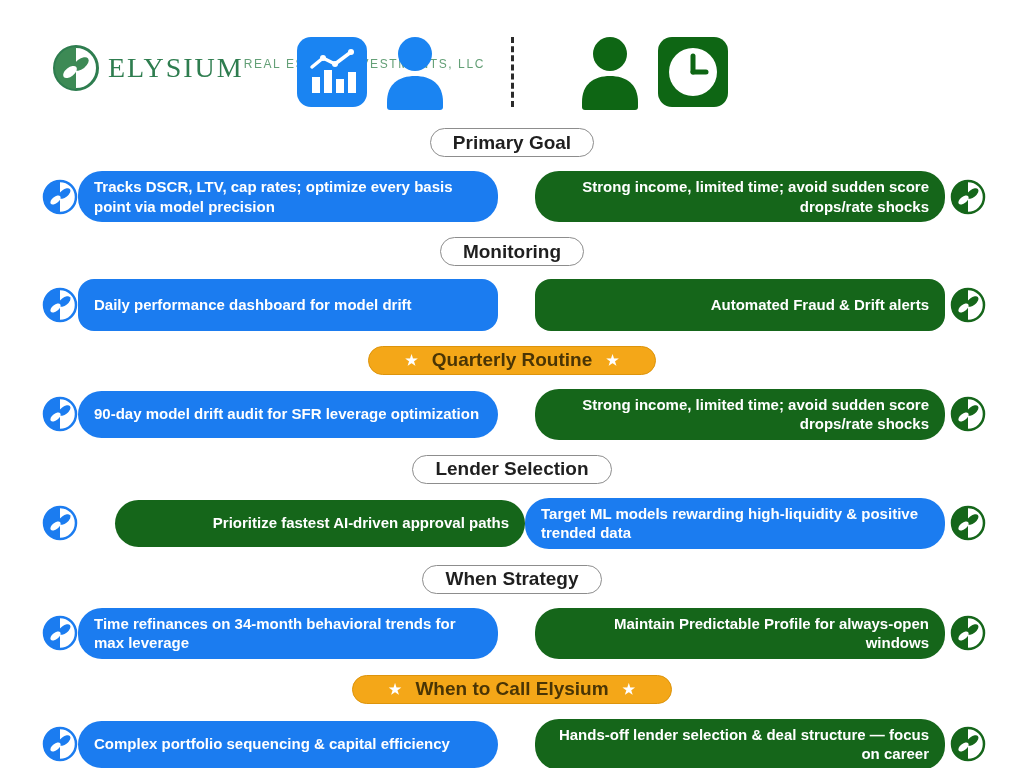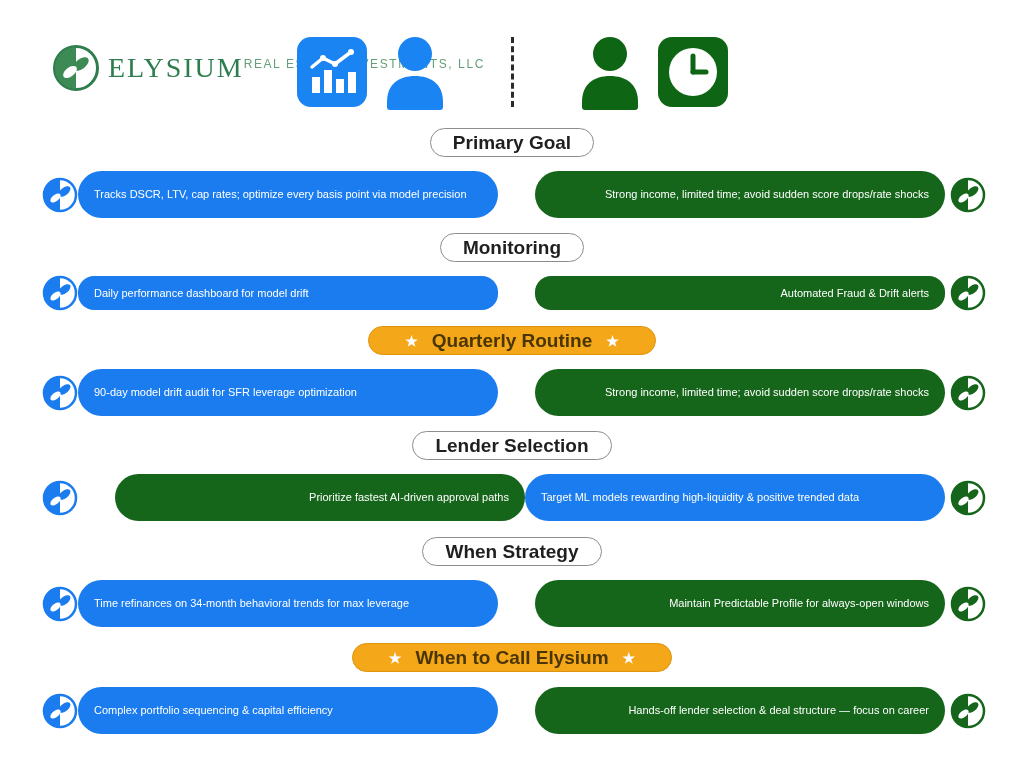--- a/index.html
+++ b/index.html
@@ -51,25 +51,25 @@
 
   .row {
     display:flex; align-items:center; width:1024px;
   }
   .edge-icon { width:36px; height:36px; flex:0 0 36px; }
   .edge-icon.l { margin-left:42px; }
   .edge-icon.r { margin-left:5px; }
   .pill {
     display:flex; align-items:center; min-height:47px;
     border-radius:24px; padding:6px 16px;
-    font-size:11px; font-weight:normal; color:#ffffff; line-height:1.3;
+    font-size:15px; font-weight:bold; color:#ffffff; line-height:1.3;
   }
   .pill.blue  { width:420px; background:#1b7cf0; text-align:left; }
   .pill.green { width:410px; margin-left:37px; background:#15661a; text-align:right; justify-content:flex-end; }
-  .row.slim .pill { min-height:32px; border-radius:16px; padding:10px 16px; }
+  .row.slim .pill { min-height:32px; border-radius:16px; padding:16px 16px; }
 
   .mb14 { margin-bottom:14px; } .mb13 { margin-bottom:13px;justify-content:center; }
   .mb15 { margin-bottom:15px; } .mb16 { margin-bottom:16px; }
 </style>
 </head>
 <body>
 
 <div class="canvas">
 
   <div class="top-area">

